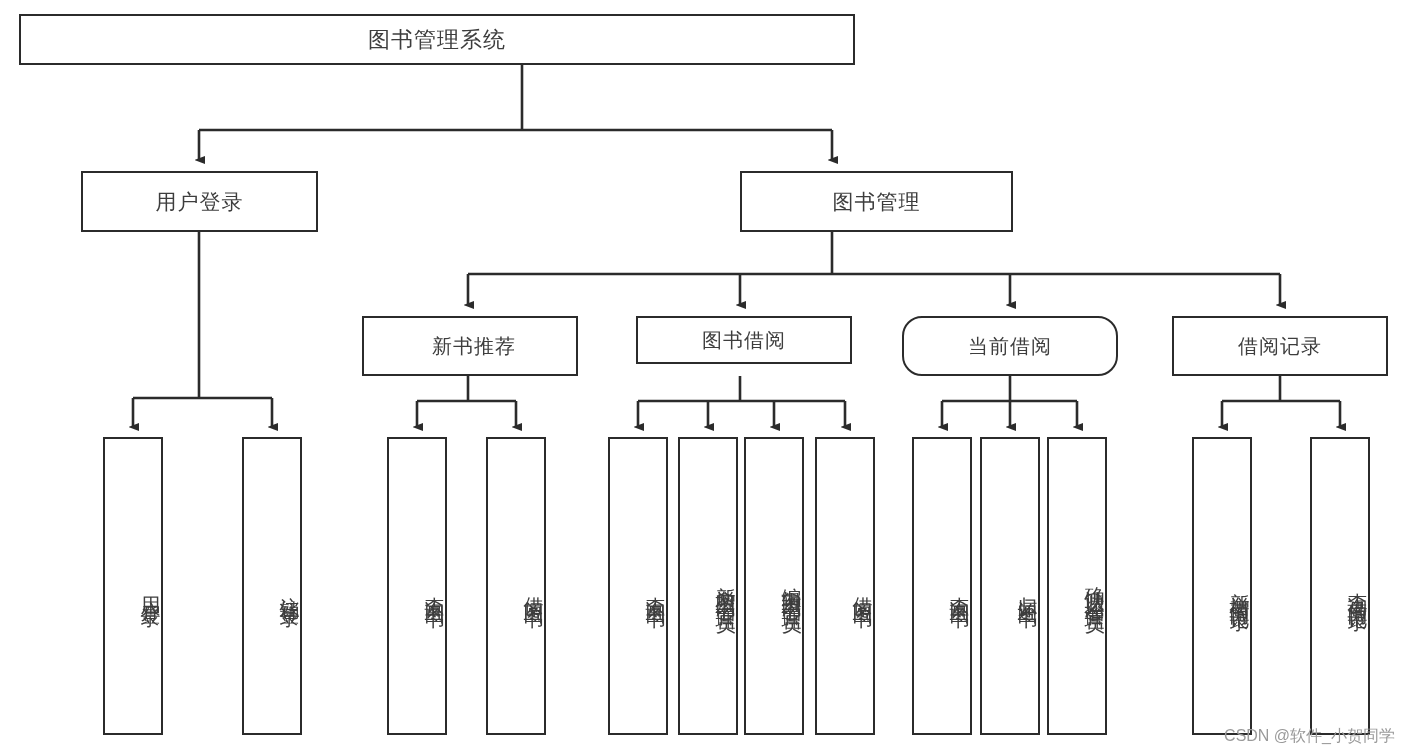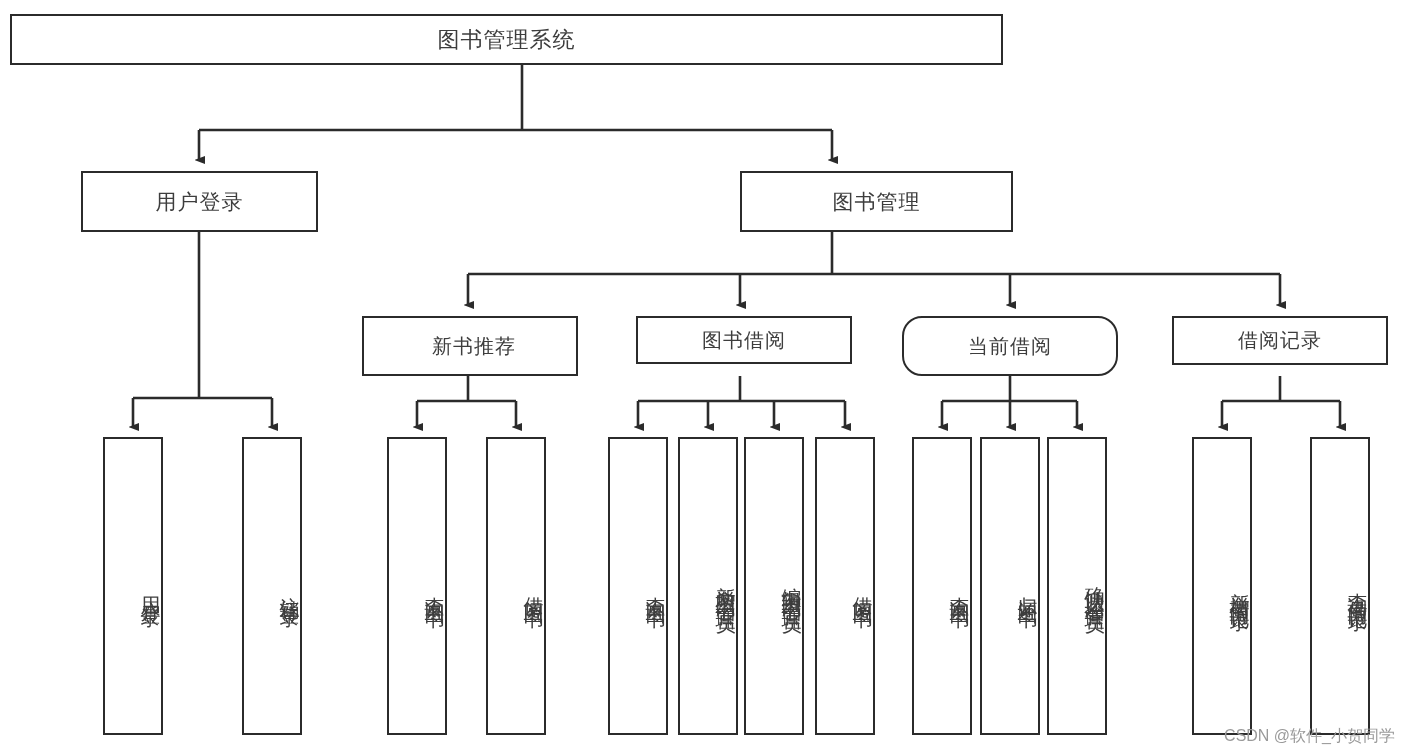--- a/index.html
+++ b/index.html
@@ -116,41 +116,41 @@
       <path d="M1010,401 L1010,427" marker-end="url(#arrow)"></path>
       <path d="M1077,401 L1077,427" marker-end="url(#arrow)"></path>
 
       <path d="M1280,376 L1280,401"></path>
       <path d="M1222,401 L1340,401"></path>
       <path d="M1222,401 L1222,427" marker-end="url(#arrow)"></path>
       <path d="M1340,401 L1340,427" marker-end="url(#arrow)"></path>
     </g>
   </svg>
 
-  <div class="node root" style="left:10px; top:14px; width:993px; height:51px;">
+  <div class="node root" style="left:19px; top:14px; width:836px; height:51px;">
     <span>图书管理系统</span>
   </div>
 
   <div class="node branch" style="left:81px; top:171px; width:237px; height:61px;">
     <span>用户登录</span>
   </div>
   <div class="node branch" style="left:740px; top:171px; width:273px; height:61px;">
     <span>图书管理</span>
   </div>
 
   <div class="node sub" style="left:362px; top:316px; width:216px; height:60px;padding-left:8px;">
     <span>新书推荐</span>
   </div>
   <div class="node sub" style="left:636px; top:316px; width:216px; height:48px;">
     <span>图书借阅</span>
   </div>
   <div class="node sub" style="left:902px; top:316px; width:216px; height:60px;border-radius:20px;">
     <span>当前借阅</span>
   </div>
-  <div class="node sub" style="left:1172px; top:316px; width:216px; height:49px;text-align:center;">
+  <div class="node sub" style="left:1172px; top:316px; width:216px; height:60px;text-align:center;">
     <span>借阅记录</span>
   </div>
 
   <div class="node leaf" style="left:103px; top:437px; width:60px; height:298px;">
     <span>用户登录</span>
   </div>
   <div class="node leaf" style="left:242px; top:437px; width:60px; height:298px;">
     <span>注销登录</span>
   </div>
 

